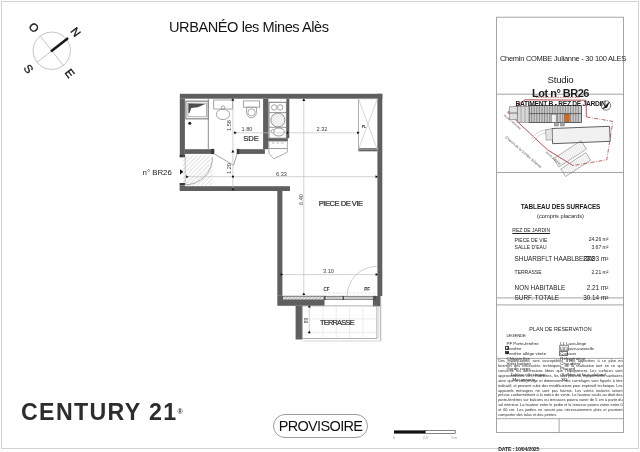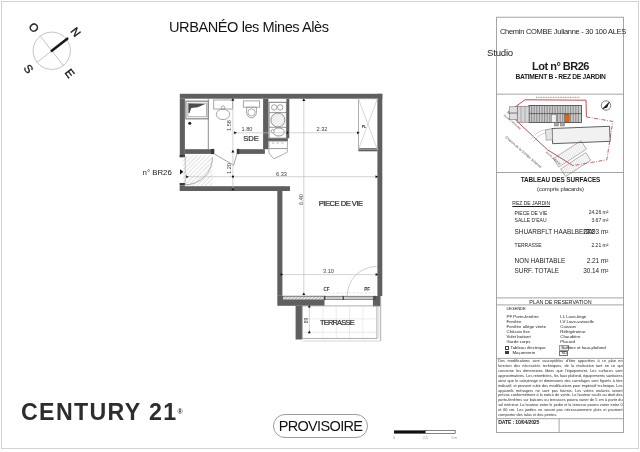--- a/index.html
+++ b/index.html
@@ -1,19 +1,19 @@
 <!DOCTYPE html>
 <html><head>
 <meta charset="utf-8">
 <style>
   html,body{margin:0;padding:0;background:#fff;}
   #page{position:relative;width:640px;height:452px;background:#fff;overflow:hidden;
         font-family:"Liberation Sans",sans-serif;}
   .abs{position:absolute;}
-  .pn{color:#1d1d1d;}
+  .pn{color:#1d1d1d;margin-top:27px;}
 </style>
 </head>
 <body>
 <div id="page">
 
 <div class="abs" style="left:1px;top:1px;width:636px;height:446px;border:1px solid #d2d2d2;"></div>
 
 <div class="abs" style="left:169px;top:18.6px;font-size:14.6px;letter-spacing:-0.45px;color:#161616;">URBANÉO les Mines Alès</div>
 
 <div class="abs" style="left:21px;top:399px;font-size:23.2px;font-weight:bold;letter-spacing:1.35px;color:#2d2d2f;">CENTURY 21<span style="font-size:7px;letter-spacing:0;vertical-align:6px;">®</span></div>
@@ -320,21 +320,21 @@
 
   <circle cx="606" cy="105.5" r="4.7" fill="#fff" stroke="#333" stroke-width="0.6"></circle>
   <path d="M602.6,108.9 L609.4,102.1 L607.2,107.5 Z" fill="#111"></path>
   <line x1="602.6" y1="108.9" x2="609.4" y2="102.1" stroke="#111" stroke-width="0.9"></line>
 </g>
 
 </svg>
 
 <div class="abs pn" style="left:499.5px;top:26.6px;width:127px;text-align:center;font-size:7.5px;letter-spacing:-0.28px;white-space:nowrap;">Chemin COMBE Julianne - 30 100 ALES</div>
 
-<div class="abs pn" style="left:487px;top:46.8px;width:127px;font-size:9.6px;letter-spacing:-0.2px;">Studio</div>
+<div class="abs pn" style="left:497px;top:46.8px;width:127px;text-align:center;font-size:9.6px;letter-spacing:-0.2px;">Studio</div>
 
 <div class="abs pn" style="left:497px;top:59.6px;width:127px;text-align:center;font-size:11px;letter-spacing:-0.5px;font-weight:bold;">Lot n° BR26</div>
 
 <div class="abs pn" style="left:497px;top:73.4px;width:127px;text-align:center;font-size:6.7px;font-weight:bold;letter-spacing:-0.3px;">BATIMENT B - REZ DE JARDIN</div>
 
 <div class="abs pn" style="left:497px;top:176px;width:127px;text-align:center;font-size:6.4px;font-weight:bold;letter-spacing:-0.1px;">TABLEAU DES SURFACES</div>
 
 <div class="abs pn" style="left:497px;top:186.4px;width:127px;text-align:center;font-size:5.7px;">(compris placards)</div>
 
 <div class="abs pn" style="left:512.3px;top:199.6px;font-size:5px;text-decoration:underline;">REZ DE JARDIN</div>

